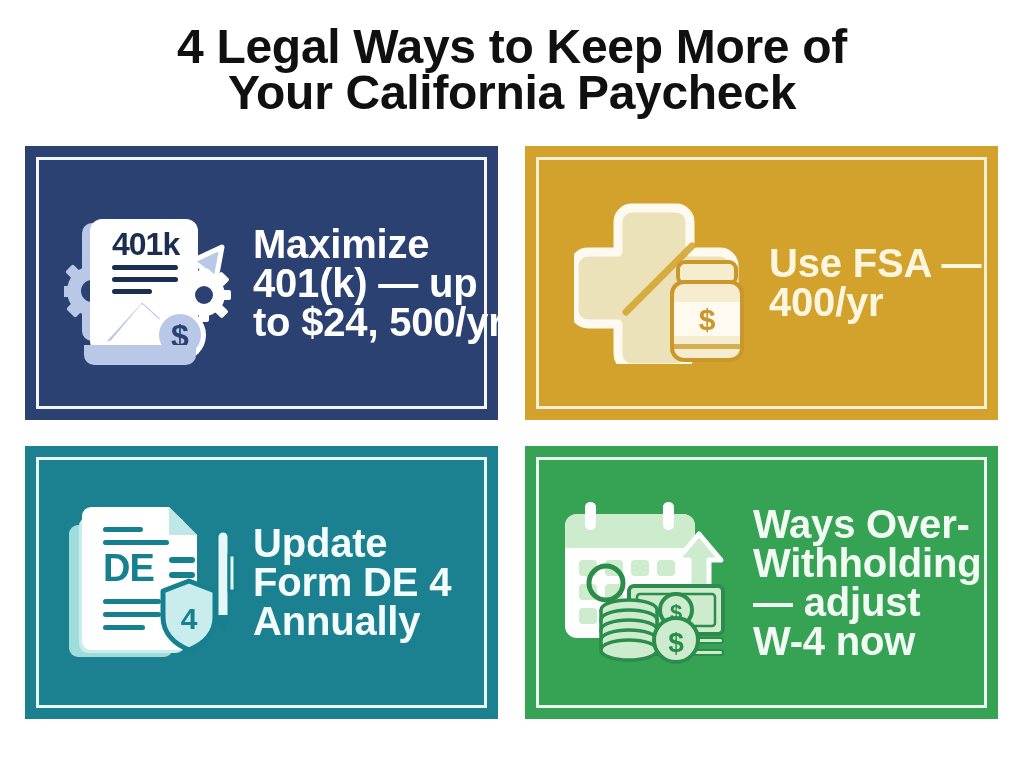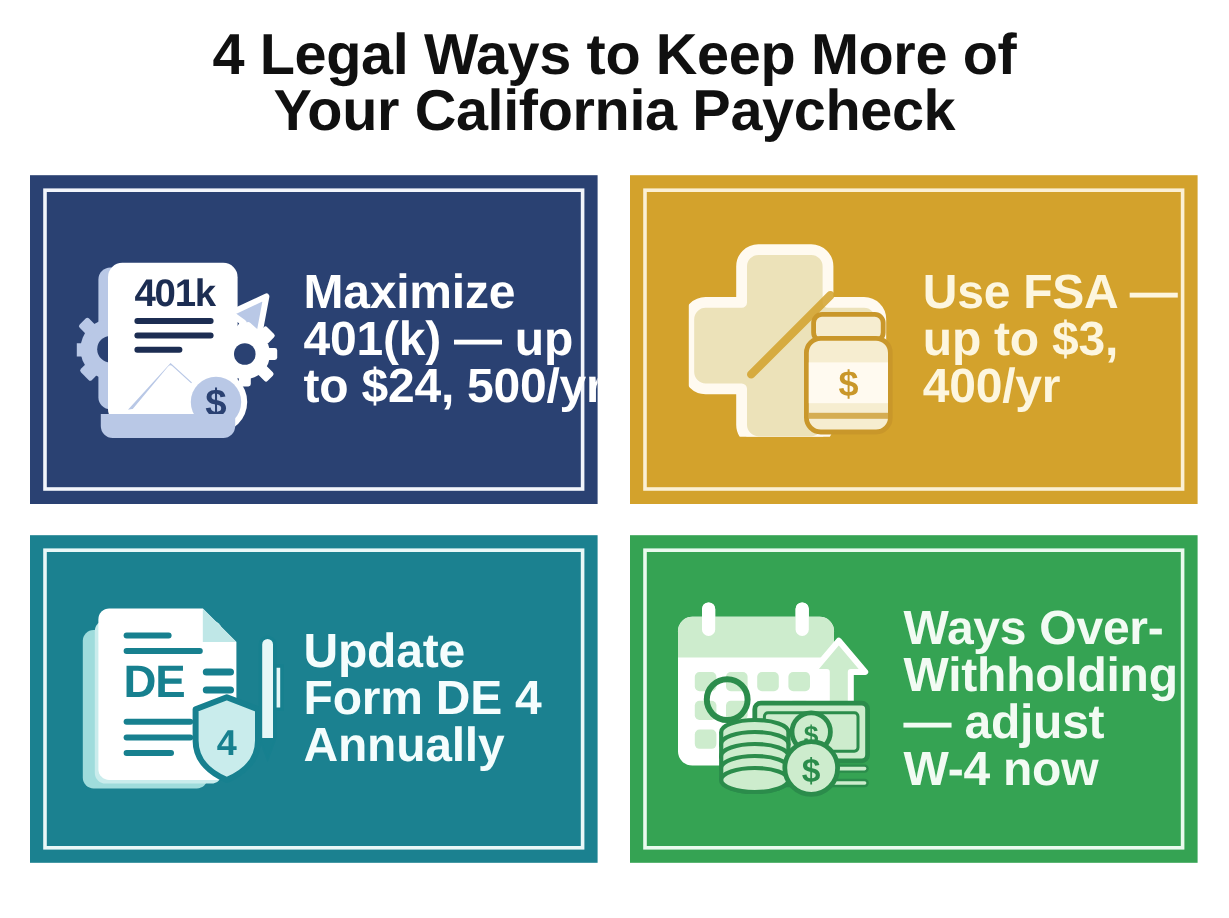--- a/index.html
+++ b/index.html
@@ -209,21 +209,20 @@
 
             <rect x="104" y="60" width="58" height="22" rx="7" fill="#f6edd0" stroke="#c9972a" stroke-width="4"></rect>
             <rect x="98" y="80" width="70" height="78" rx="12" fill="#f6edd0" stroke="#c9972a" stroke-width="4"></rect>
             <rect x="100" y="100" width="66" height="34" fill="#fffaf0"></rect>
             <text x="133" y="128" text-anchor="middle" font-family="Liberation Sans, sans-serif" font-size="30" font-weight="bold" fill="#c9972a">$</text>
             <rect x="100" y="142" width="66" height="5" fill="#c9972a" opacity="0.75"></rect>
           </svg>
         </div>
         <div class="card-text">
           <span class="tline">Use FSA —</span>
-          <span class="tline">up to $3,</span>
           <span class="tline">400/yr</span>
         </div>
       </div>
     </div>
 
     <div class="card card-teal">
       <div class="card-inner-border"></div>
       <div class="card-body">
         <div class="card-icon">
           <svg width="176" height="168" viewBox="0 0 176 168" xmlns="http://www.w3.org/2000/svg">

